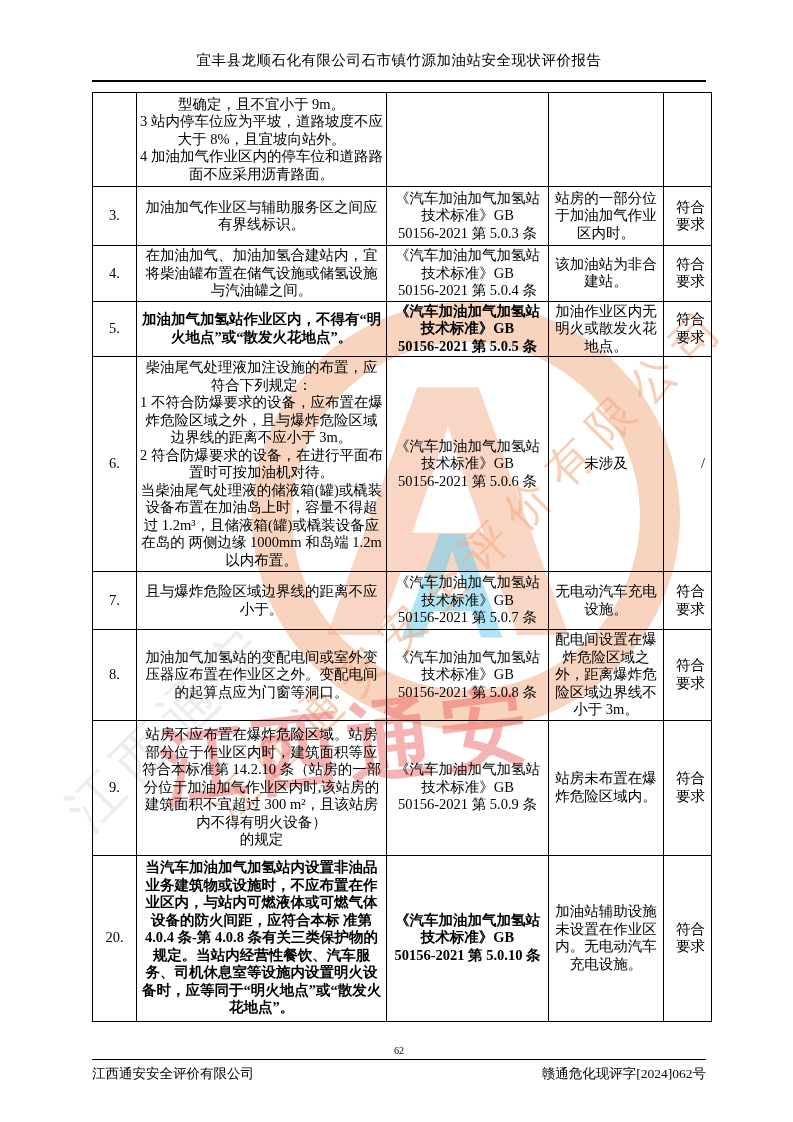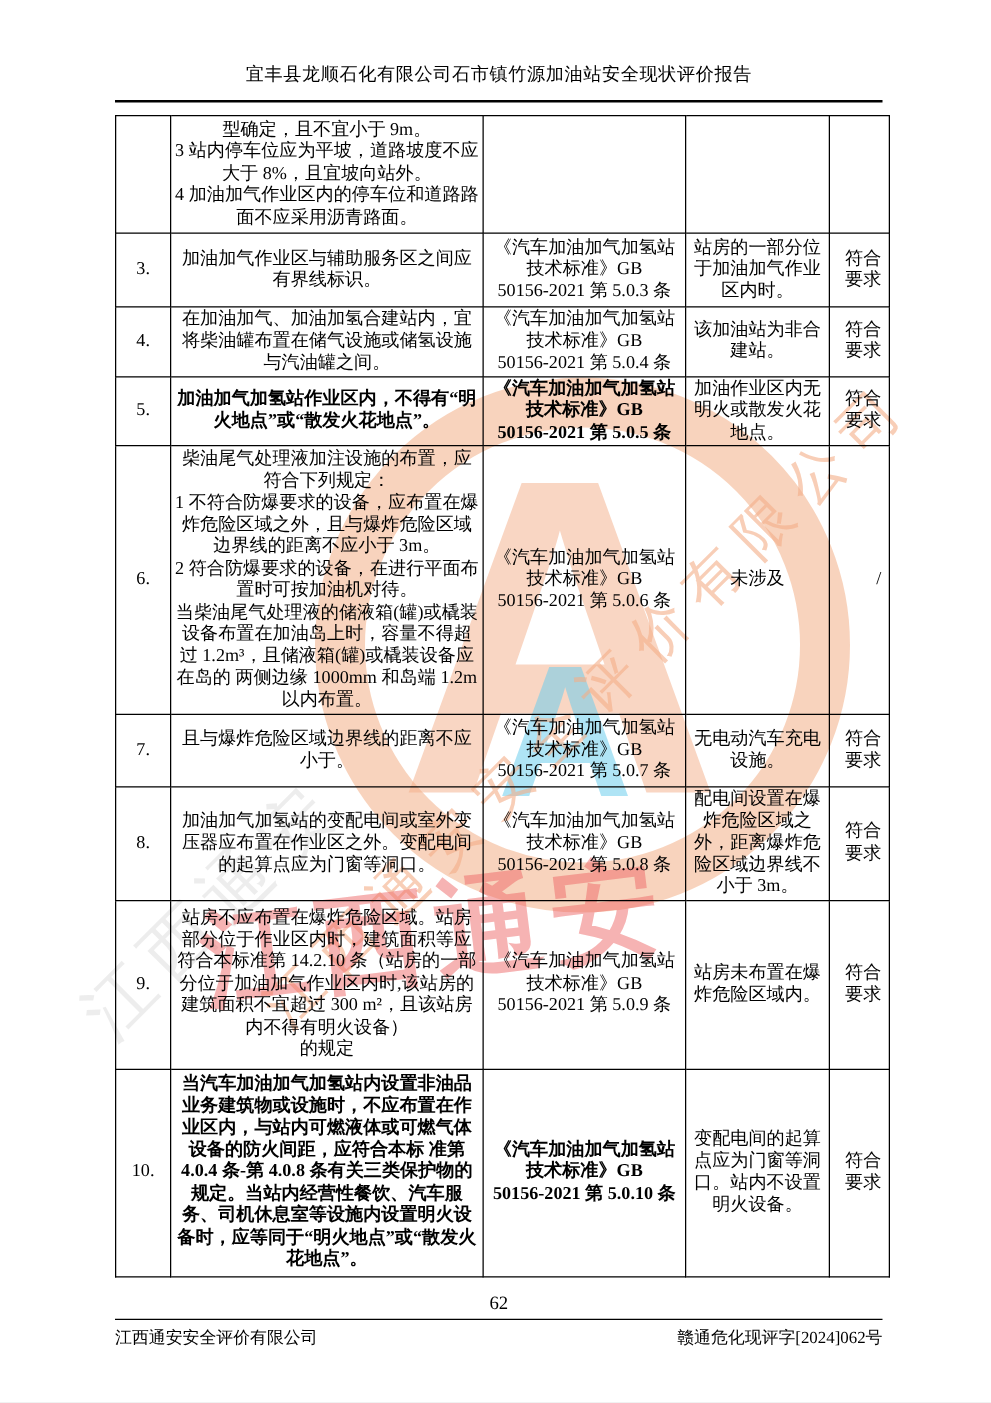--- a/index.html
+++ b/index.html
@@ -73,21 +73,21 @@
   .review-table tr.emph td.col-std { font-weight: bold; }
   .review-table tr:nth-child(1) { height: 94px; }
   .review-table tr:nth-child(2) { height: 59px; }
   .review-table tr:nth-child(3) { height: 53px; }
   .review-table tr:nth-child(4) { height: 54px; }
   .review-table tr:nth-child(5) { height: 215px; }
   .review-table tr:nth-child(6) { height: 58px; }
   .review-table tr:nth-child(7) { height: 85px; }
   .review-table tr:nth-child(8) { height: 135px; }
   .review-table tr:nth-child(9) { height: 166px; }
-  .page-number { text-align: center; font-size: 15px; margin-top: 13px; }
+  .page-number { text-align: center; font-size: 10px; margin-top: 23px; }
   .footer-rule { border-top: 1.5px solid #000; margin-top: 3px; }
   .footer-row {
     display: flex; justify-content: space-between;
     font-size: 13.5px; margin-top: 5px;
   }
 </style>
 </head>
 <body>
 
 <div class="page">
@@ -186,26 +186,26 @@
           <td class="col-no">9.</td>
           <td class="col-content">站房不应布置在爆炸危险区域。站房部分位于作业区内时，建筑面积等应符合本标准第 14.2.10 条（站房的一部分位于加油加气作业区内时,该站房的建筑面积不宜超过 300 m²，且该站房内不得有明火设备）
 的规定</td>
           <td class="col-std">《汽车加油加气加氢站
 技术标准》GB
 50156-2021 第 5.0.9 条</td>
           <td class="col-find">站房未布置在爆炸危险区域内。</td>
           <td class="col-concl">符合要求</td>
         </tr>
         <tr class="emph">
-          <td class="col-no">10.</td>
+          <td class="col-no">20.</td>
           <td class="col-content">当汽车加油加气加氢站内设置非油品业务建筑物或设施时，不应布置在作业区内，与站内可燃液体或可燃气体设备的防火间距，应符合本标 准第 4.0.4 条-第 4.0.8 条有关三类保护物的规定。当站内经营性餐饮、汽车服务、司机休息室等设施内设置明火设备时，应等同于“明火地点”或“散发火花地点”。</td>
           <td class="col-std">《汽车加油加气加氢站
 技术标准》GB
 50156-2021 第 5.0.10 条</td>
-          <td class="col-find">变配电间的起算点应为门窗等洞口。站内不设置明火设备。</td>
+          <td class="col-find">加油站辅助设施未设置在作业区内。无电动汽车充电设施。</td>
           <td class="col-concl">符合要求</td>
         </tr>
       </tbody>
     </table>
 
     <div class="page-number">62</div>
     <div class="footer-rule"></div>
     <div class="footer-row">
       <span>江西通安安全评价有限公司</span>
       <span>赣通危化现评字[2024]062号</span>

